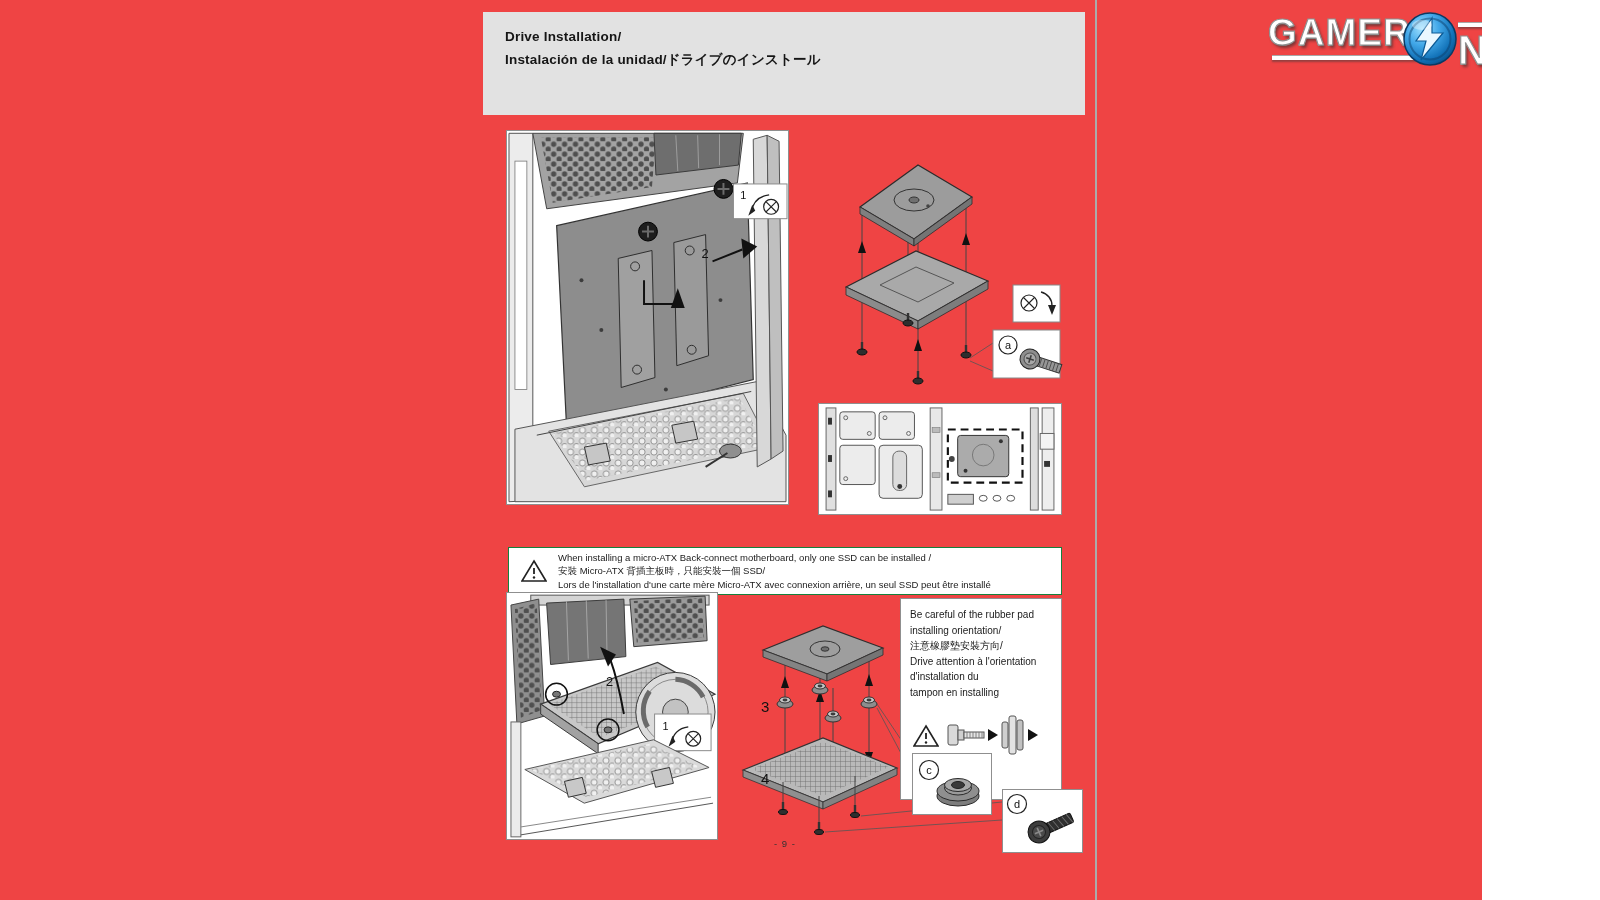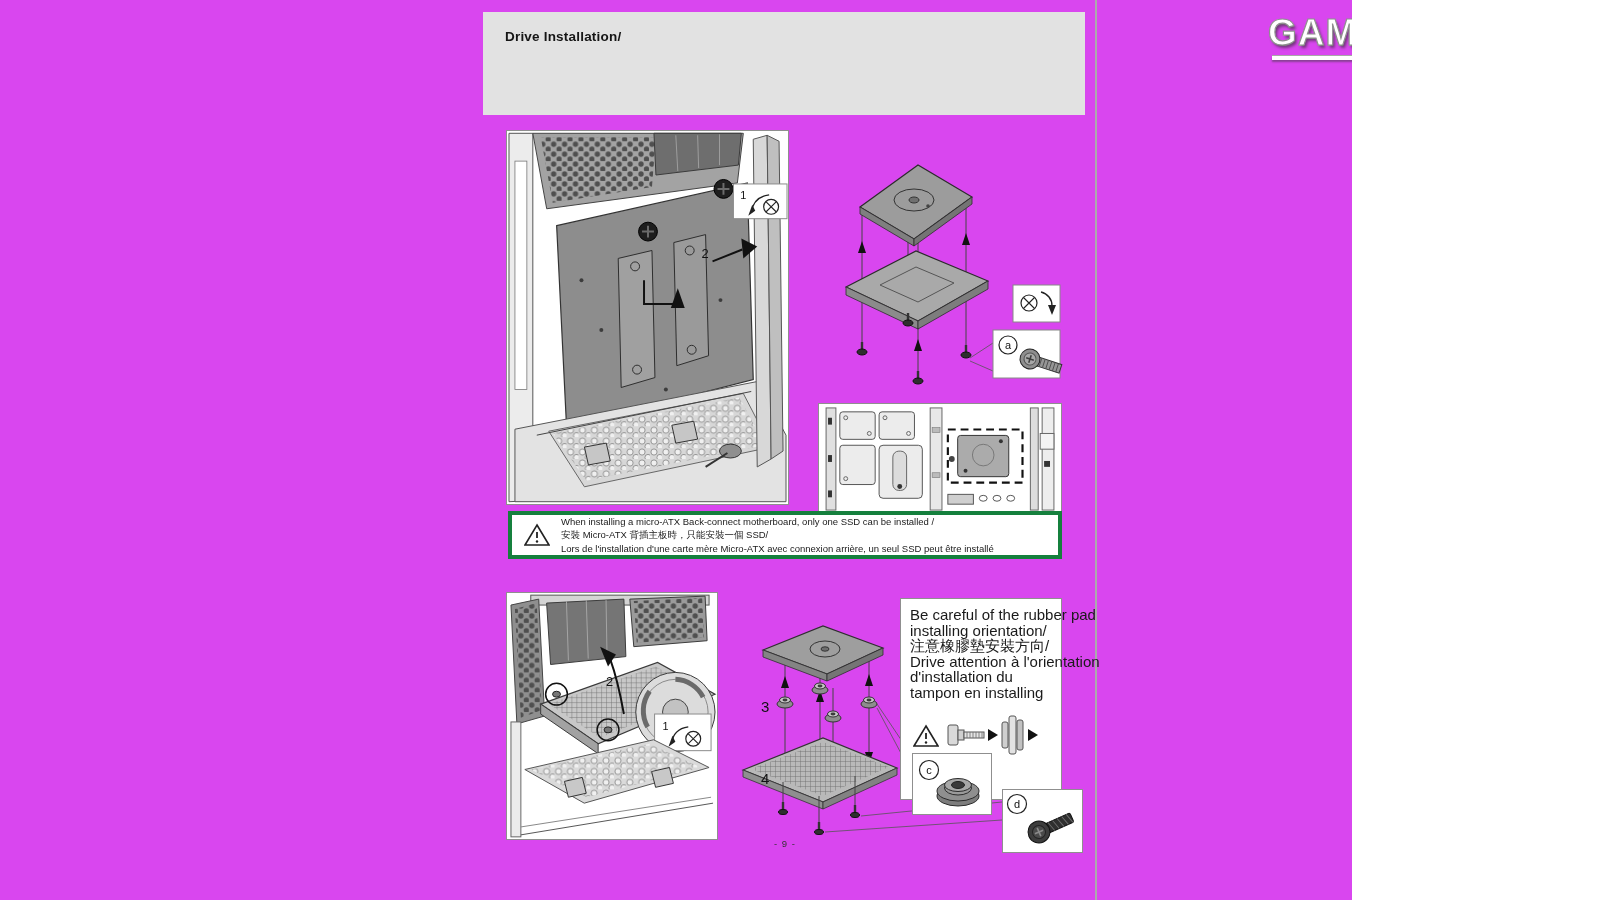--- a/index.html
+++ b/index.html
@@ -1,34 +1,34 @@
 <!DOCTYPE html>
 <html><head>
 <meta charset="utf-8">
 <style>
   *{margin:0;padding:0;box-sizing:border-box}
   html,body{background:#fff}
   body{font-family:"Liberation Sans",sans-serif}
-  .screen{position:relative;width:1352px;height:900px;background:#d946ef;overflow:hidden}
+  .screen{position:relative;width:1482px;height:900px;background:#ef4444;overflow:hidden}
   .abs{position:absolute}
 
   
   .header-box{left:483px;top:12px;width:602px;height:103px;background:#e2e2e2;padding:13px 0 0 22px;color:#161616}
   .header-box .hline{font-weight:bold;font-size:13.5px;line-height:23px;letter-spacing:.2px}
 
   
   .illus-border{border:1px solid #8f8f8f;background:#fff}
 
   
-  .warn-box{left:508px;top:511px;width:554px;height:48px;border:4px solid #15803d;background:#fff;display:flex;align-items:center;gap:11px;padding:0 6px 0 12px}
+  .warn-box{left:508px;top:547px;width:554px;height:48px;border:1px solid #15803d;background:#fff;display:flex;align-items:center;gap:11px;padding:0 6px 0 12px}
   .warn-text .wline{font-size:9.5px;line-height:13.6px;color:#1a1a1a;white-space:nowrap}
 
   
   .note-box{left:900px;top:598px;width:162px;height:202px;border:1px solid #8f8f8f;background:#fff;padding:8px 4px 0 9px;z-index:3}
-  .note-box .nline{font-size:15px;line-height:15.6px;color:#1a1a1a;white-space:nowrap}
+  .note-box .nline{font-size:10px;line-height:15.6px;color:#1a1a1a;white-space:nowrap}
   .note-diagram{display:flex;align-items:center;gap:7px;margin-top:10px;margin-left:3px}
 
   
   .co-box{background:#fff;border:1px solid #8f8f8f;z-index:4}
 
   
   .page-num{left:755px;top:838px;width:60px;text-align:center;font-size:9.5px;letter-spacing:1px;color:#333}
 
   
   .divider{left:1095px;top:0;width:2px;height:900px;background:#ababab}
@@ -69,20 +69,21 @@
         <stop offset="0%" stop-color="#9fe0ff"></stop>
         <stop offset="40%" stop-color="#41a7e8"></stop>
         <stop offset="75%" stop-color="#1272b8"></stop>
         <stop offset="100%" stop-color="#084a80"></stop>
       </radialGradient>
     </defs>
   </svg>
 
   <div class="abs header-box">
     <div class="hline">Drive Installation/</div>
+    <div class="hline">Instalación de la unidad/ドライブのインストール</div>
   </div>
 
   <div class="abs illus-border" style="left:506px;top:130px;width:283px;height:375px">
     <svg viewBox="0 0 283 375" width="281" height="373">
       <polygon points="2,2 26,2 26,372 2,373" fill="#ececec" stroke="#555"></polygon>
       <rect x="8" y="30" width="12" height="230" fill="#fff" stroke="#777" stroke-width="0.8"></rect>
       <polygon points="26,2 238,2 232,52 40,78" fill="#a3a3a3" stroke="#444"></polygon>
       <polygon points="34,6 150,6 146,56 46,72" fill="url(#hexPat)"></polygon>
       <polygon points="148,2 236,2 233,34 150,44" fill="#6e6e6e" stroke="#3a3a3a"></polygon>
       <line x1="170" y1="4" x2="172" y2="40" stroke="#9d9d9d"></line>

